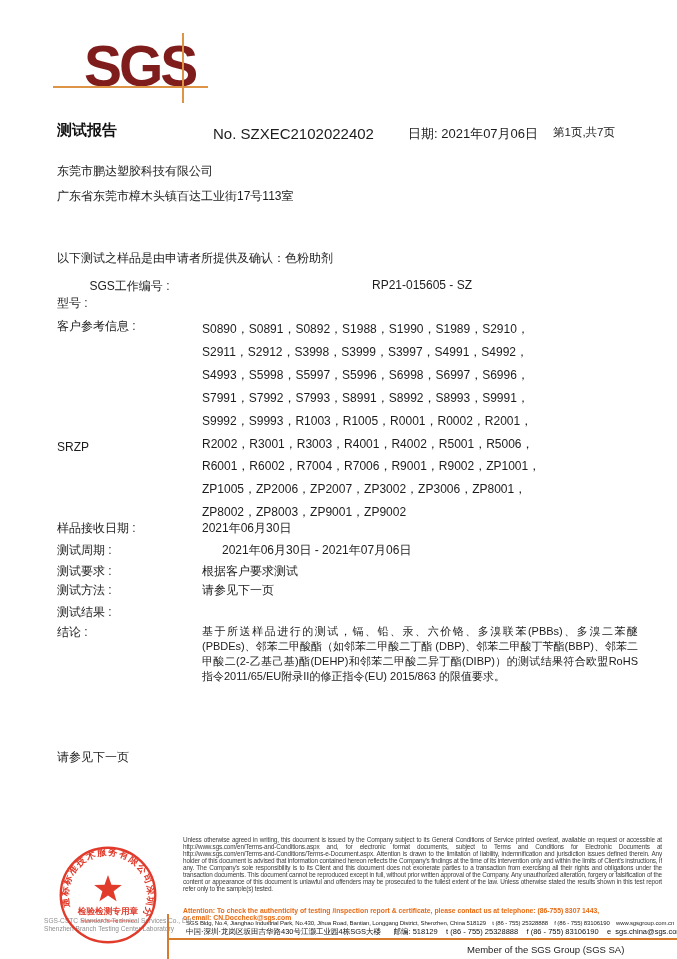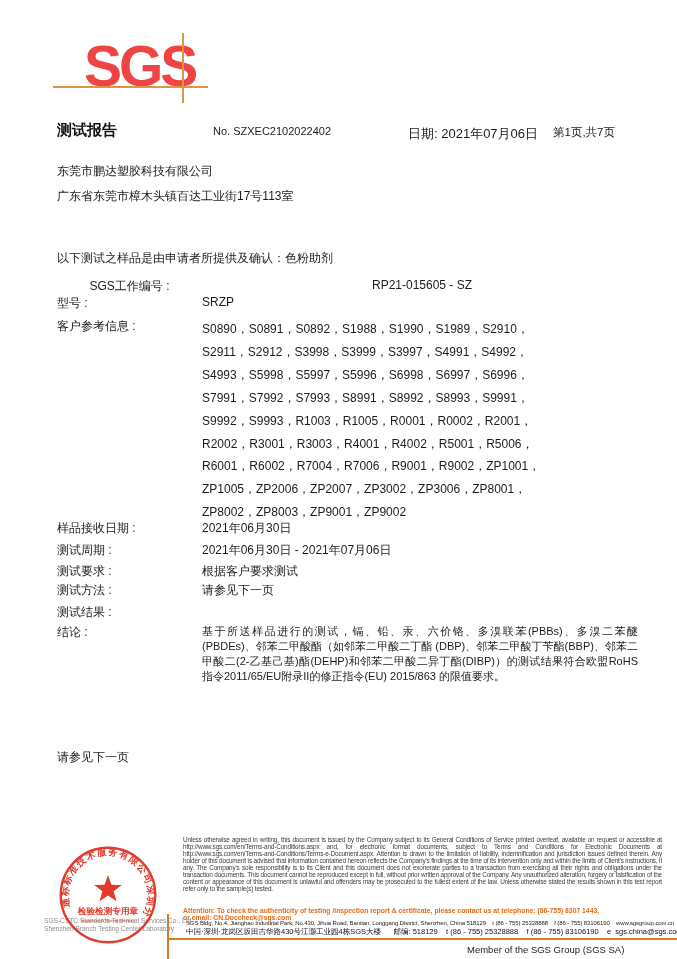--- a/index.html
+++ b/index.html
@@ -4,42 +4,42 @@
 <style>
   html,body{margin:0;padding:0;background:#ffffff;}
   #page{
     position:relative;width:677px;height:959px;background:#ffffff;
     font-family:"Liberation Sans","DejaVu Sans",sans-serif;color:#1c1c1c;
     overflow:hidden;
   }
   
   .logo-text{
     position:absolute;left:84px;top:38px;font-size:57px;font-weight:700;
-    color:#ef4444;letter-spacing:-3px;line-height:1;
+    color:#7f1d1d;letter-spacing:-3px;line-height:1;
   }
   .crop-h{position:absolute;left:53px;top:86px;width:155px;height:2px;background:#dd9545;}
   .crop-v{position:absolute;left:182px;top:33px;width:2px;height:70px;background:#dd9545;}
   .report-title{position:absolute;left:57px;top:121px;font-size:15px;font-weight:700;color:#111;}
-  .report-no{position:absolute;left:213px;top:125px;font-size:11px;}
+  .report-no{position:absolute;left:213px;top:125px;font-size:15px;}
   .report-date{position:absolute;left:408px;top:125px;font-size:13px;}
   .report-page{position:absolute;left:553px;top:125px;font-size:11.5px;}
   
   .company-name{position:absolute;left:57px;top:163px;font-size:12px;}
   .company-addr{position:absolute;left:57px;top:188px;font-size:12px;}
   .intro-line{position:absolute;left:57px;top:250px;font-size:12px;}
   
   .frow{position:absolute;left:57px;display:flex;font-size:12px;}
   .frow .lbl{width:145px;flex:0 0 145px;}
   .frow .val{width:440px;}
   .row-job{top:278px;text-align:center;}
-  .row-model{top:295px;}
+  .row-model{top:295px;flex-direction:column;}
   .row-clientref{top:318px;}
   .clientref-lines div{line-height:22.9px;font-size:12px;}
   .row-received{top:520px;}
-  .row-period{top:542px;}
+  .row-period{top:542px;gap:20px;}
   .row-requested{top:563px;}
   .row-method{top:582px;}
   .row-result{top:604px;flex-direction:column;}
   .row-conclusion{top:624px;}
   .row-conclusion .val{font-size:11px;line-height:15px;width:436px;text-align:justify;}
   
   .legal{
     position:absolute;left:183px;top:836px;width:479px;height:70px;overflow:hidden;
     font-size:6.4px;line-height:7px;color:#3c3c3c;text-align:justify;letter-spacing:-0.15px;
   }

